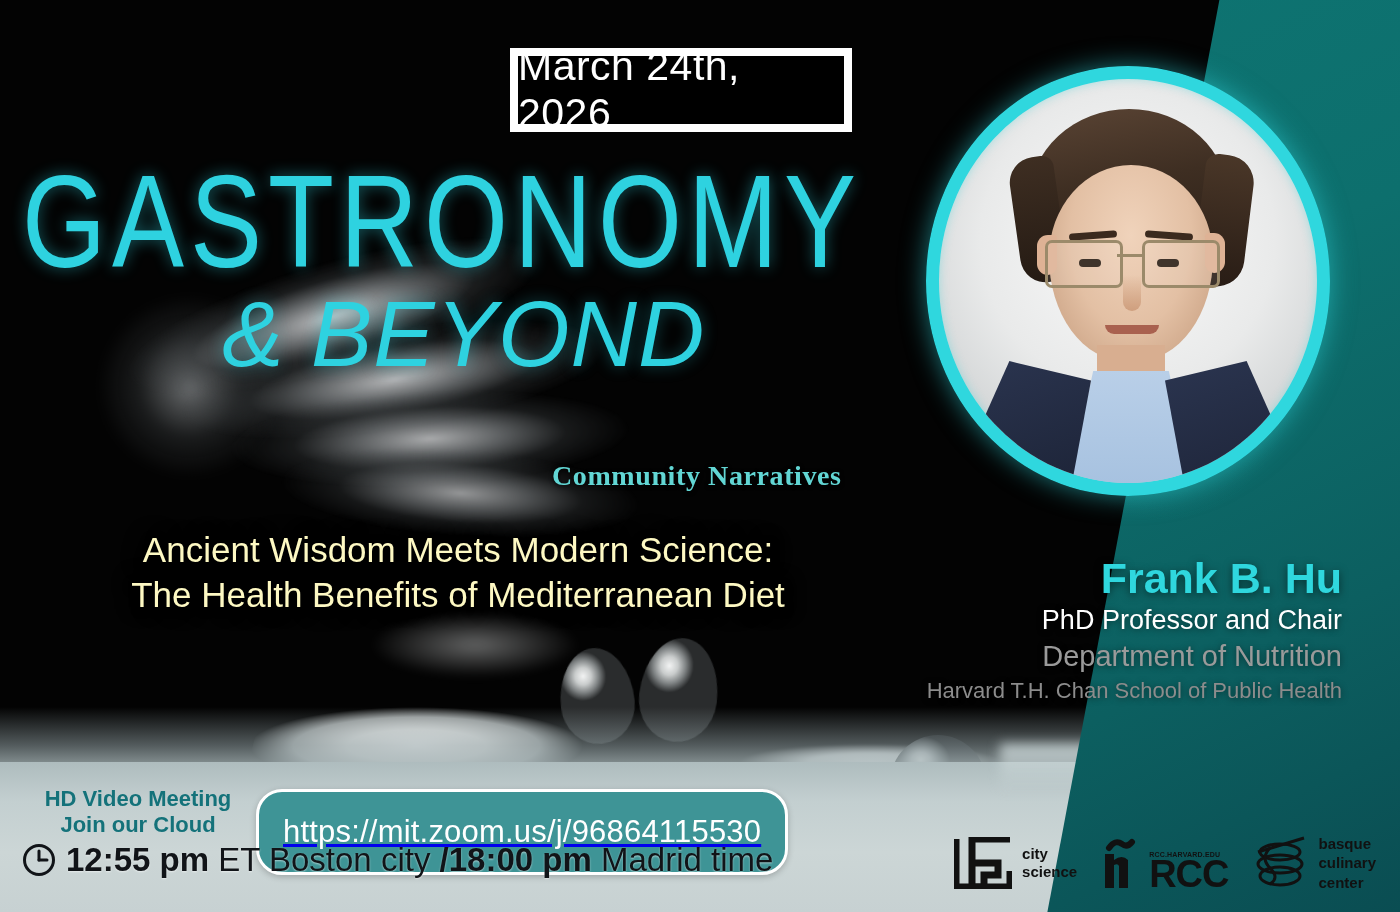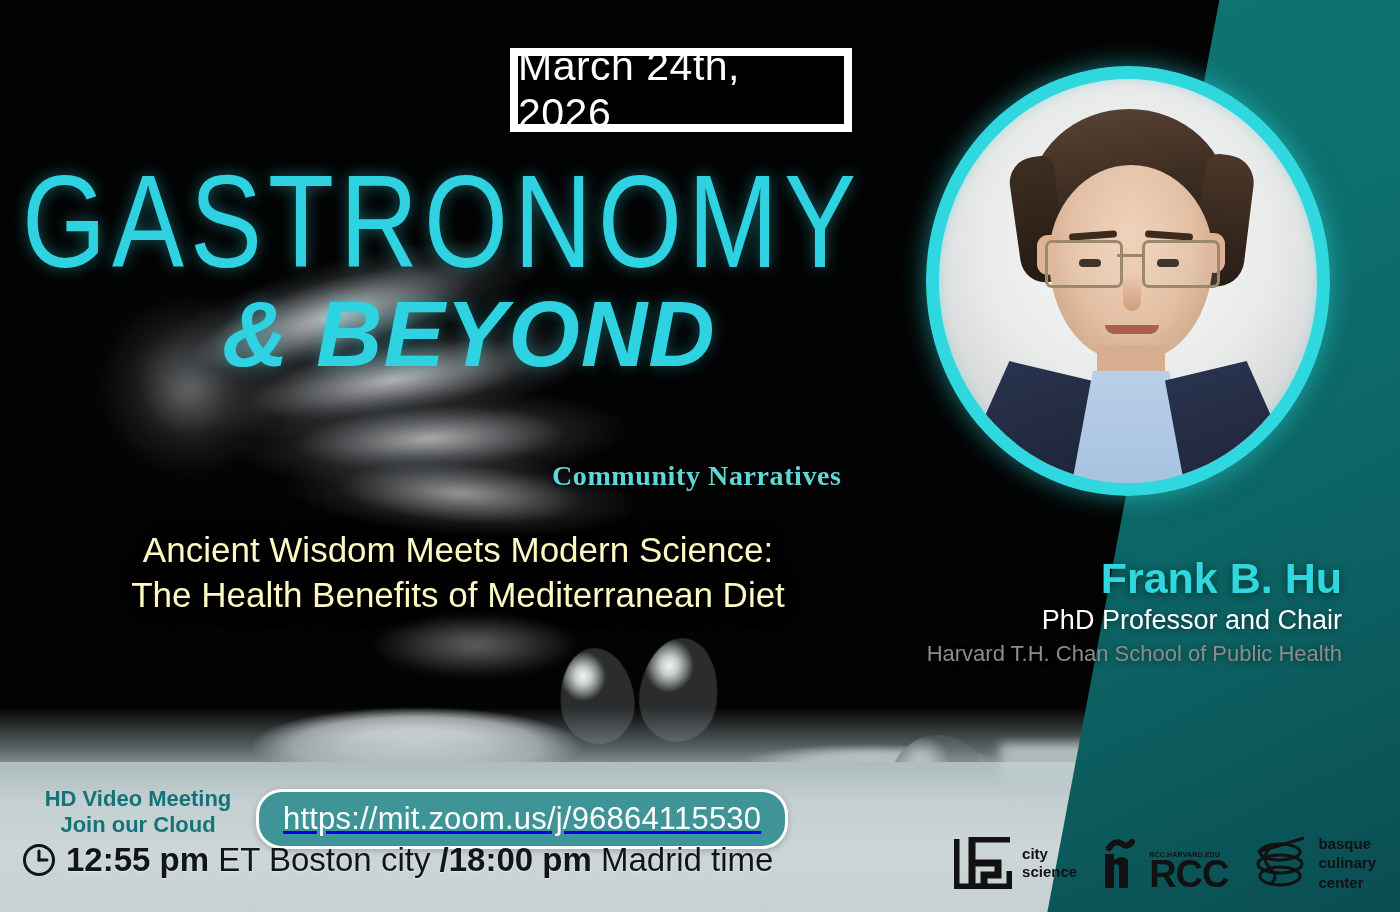--- a/index.html
+++ b/index.html
@@ -193,21 +193,21 @@
     font-weight: 300;
     transform: scaleY(1.22);
     transform-origin: left top;
     text-shadow: 0 0 14px rgba(46,210,224,.45);
     white-space: nowrap;
   }
   .title-sub {
     position: absolute; left: 222px; top: 288px;
     color: #2ed2e0;
     font-size: 92px;
-    font-weight: bold;
+    font-weight: normal;
     font-style: italic;
     letter-spacing: 1px;
     line-height: 1;
     text-shadow: 0 0 16px rgba(46,210,224,.35);
     white-space: nowrap;
   }
   .series-label {
     position: absolute; left: 552px; top: 460px;
     color: #62d6d4;
     font-family: "Liberation Serif", serif;
@@ -251,21 +251,21 @@
   }
 
   
   .join-label {
     position: absolute; left: 22px; top: 786px; width: 232px;
     color: #14727a; font-size: 22px; font-weight: bold; line-height: 1.2;
     text-align: center;
   }
   .zoom-pill {
     position: absolute; left: 256px; top: 789px;
-    height: 48px; padding: 3px 24px;
+    height: 48px; padding: 16px 24px;
     display: flex; align-items: center;
     background: #3e9496;
     border: 3px solid #ffffff;
     border-radius: 26px;
     box-shadow: 0 2px 6px rgba(0,0,0,.22);
   }
   .zoom-pill span { color: #ffffff; font-size: 31px; letter-spacing: .2px; white-space: nowrap; }
   .time-row {
     position: absolute; left: 22px; top: 841px;
     display: flex; align-items: center; gap: 10px;
@@ -355,20 +355,21 @@
   <div class="series-label">Community Narratives</div>
 
   <div class="talk-title">
     <div>Ancient Wisdom Meets Modern Science:</div>
     <div>The Health Benefits of Mediterranean Diet</div>
   </div>
 
   <div class="speaker">
     <div class="speaker-name">Frank B. Hu</div>
     <div class="speaker-role">PhD Professor and Chair</div>
+    <div class="speaker-dept">Department of Nutrition</div>
     <div class="speaker-org">Harvard T.H. Chan School of Public Health</div>
   </div>
 
   <div class="join-label">
     <div>HD Video Meeting</div>
     <div>Join our Cloud</div>
   </div>
 
   <a class="zoom-pill" href="#">
     <span>https://mit.zoom.us/j/96864115530</span>

